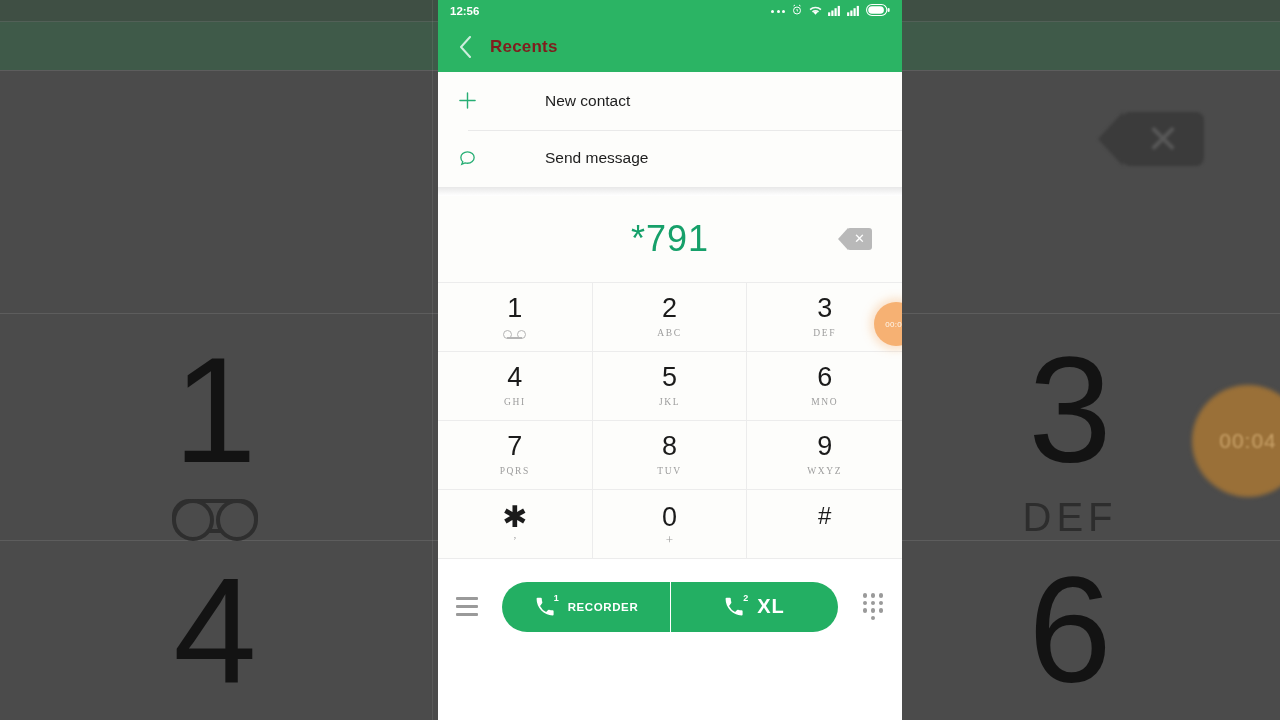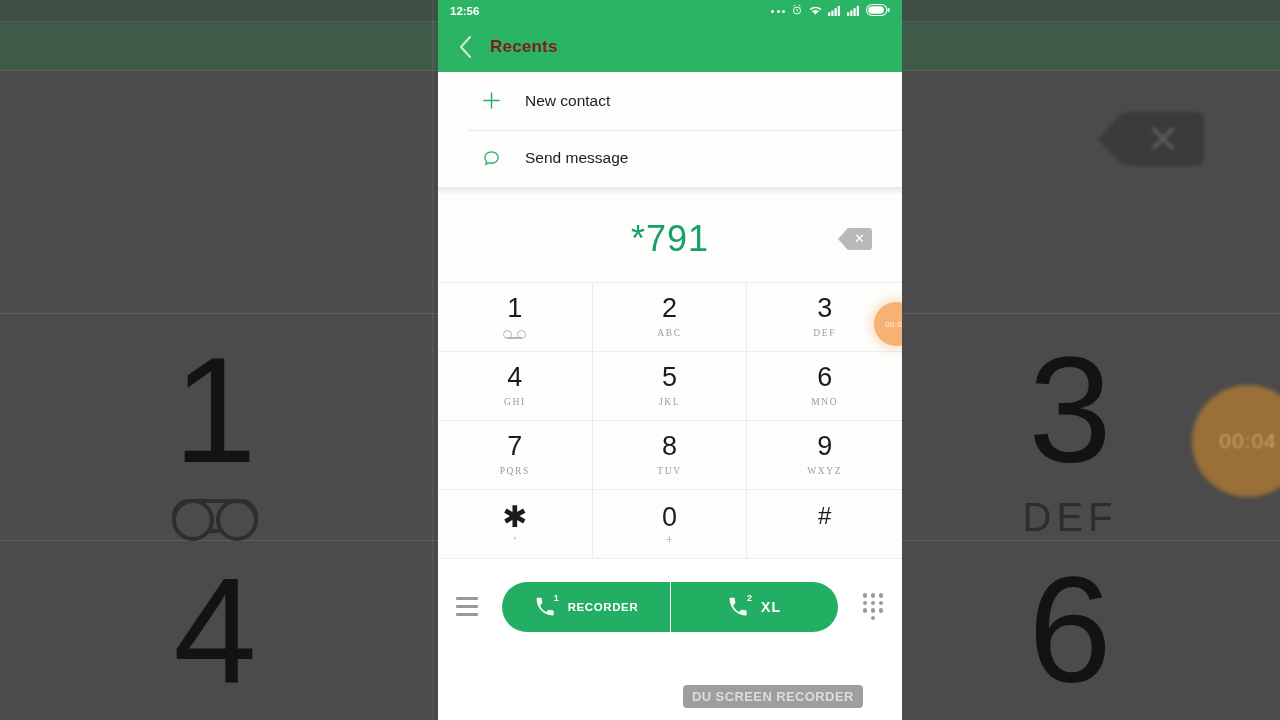--- a/index.html
+++ b/index.html
@@ -129,21 +129,21 @@
   }
   .back-chevron svg { display: block; }
   .appbar-title {
     font-size: 17px; font-weight: bold; margin-left: 12px; letter-spacing: .2px;
   }
 
   
   .menu-sheet { background: #fdfdfb; }
   .menu-item {
     height: 57.5px; display: flex; align-items: center;
-    padding-left: 41px; position: relative; cursor: pointer;
+    padding-left: 17px; position: relative; cursor: pointer; gap: 44px;
   }
   .menu-item + .menu-item:before {
     content: ""; position: absolute; left: 30px; right: 0; top: 0;
     height: 1px; background: #e9e9e9;
   }
   .menu-icon {
     width: 24px; height: 24px; display: flex; align-items: center; justify-content: center;
     color: #27ae74; flex: 0 0 24px;
   }
   .menu-label {
@@ -255,21 +255,21 @@
   }
   .callbtn + .callbtn:before {
     content: ""; position: absolute; left: 0; top: 0; bottom: 0;
     width: 1px; background: #ffffff;
   }
   .callbtn .ph { position: relative; width: 22px; height: 22px; }
   .callbtn .sup {
     position: absolute; right: -3px; top: -3px; font-size: 9px; font-weight: bold; color: #fff;
   }
   .callbtn .lbl { font-size: 11.5px; font-weight: bold; letter-spacing: .6px; }
-  .callbtn .lbl.big { font-size: 14px; letter-spacing: 1px; text-align: center; }
+  .callbtn .lbl.big { font-size: 20px; letter-spacing: 1px; text-align: center; }
 
   .dots-keypad {
     width: 58px; display: flex; align-items: center; justify-content: center;
     cursor: pointer;
   }
   .dots-keypad .grid {
     display: grid; grid-template-columns: repeat(3, 5px); gap: 3px;
     justify-items: center;
   }
   .dots-keypad .grid i { width: 4.5px; height: 4.5px; border-radius: 50%; background: #9a9a9a; display: block; }
@@ -530,15 +530,14 @@
           <i></i>
             <i></i>
             <i></i>
           <i class="last"></i>
         </span>
       </span>
 
     </div>
   </div>
 
-  <div class="watermark">DU SCREEN RECORDER</div>
 
 </div>
 
 </body></html>

